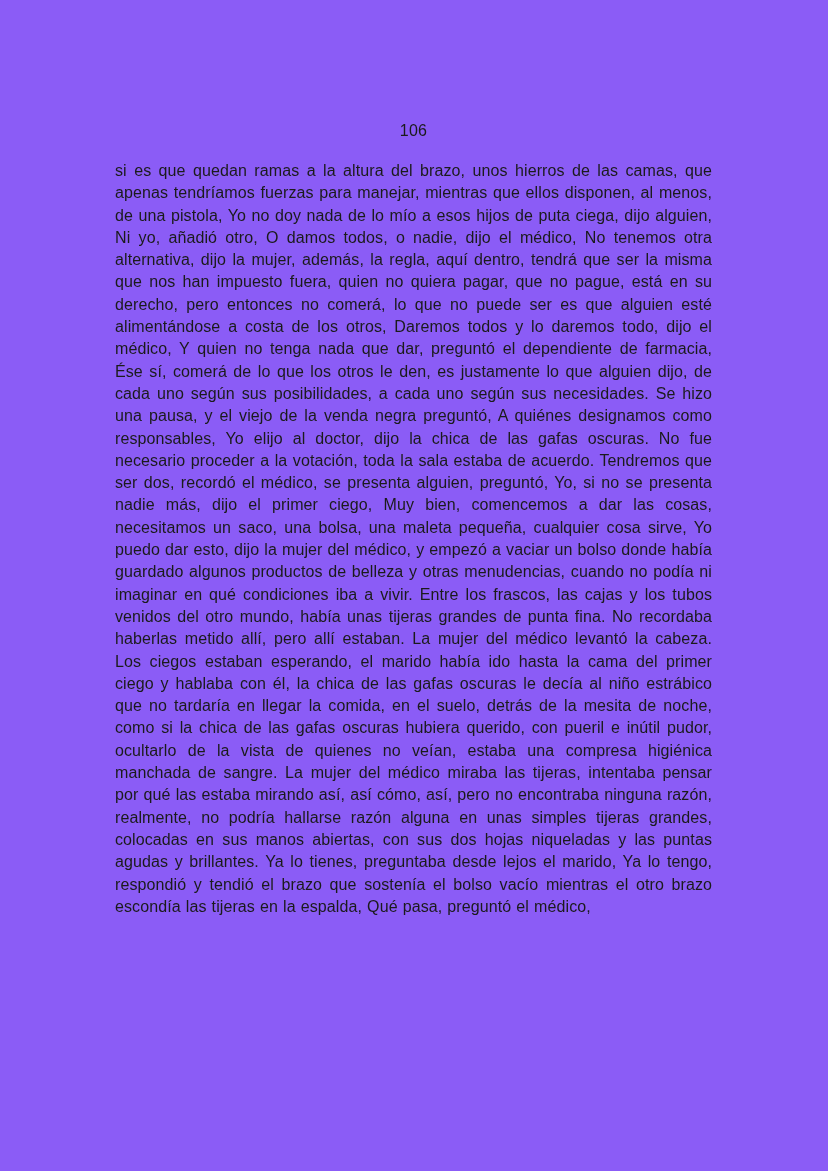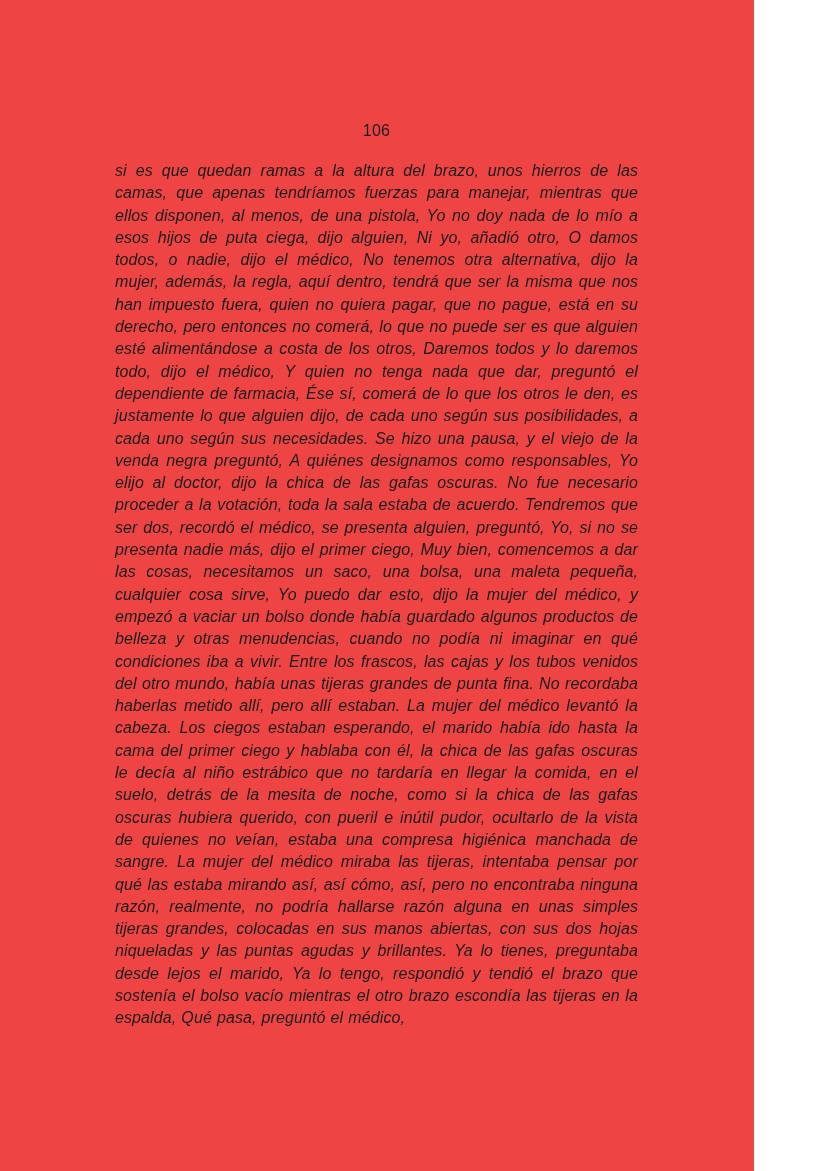--- a/index.html
+++ b/index.html
@@ -9,41 +9,40 @@
   }
   body {
     width: 828px;
     height: 1171px;
     overflow: hidden;
     font-family: "Liberation Sans", "DejaVu Sans", sans-serif;
     color: #1b1b1b;
   }
   .page {
     box-sizing: border-box;
-    width: 754px;
+    width: 828px;
     height: 1171px;
     padding: 122px 116px 0 115px;
-    background: #ef4444;
+    background: #8b5cf6;
   }
   .page-number {
     text-align: center;
     font-size: 16px;
     line-height: 18px;
     margin: 0 0 20px 0;
     letter-spacing: 0.2px;
   }
   .body-text {
     margin: 0;
     font-size: 16px;
     line-height: 22.3px;
     text-align: justify;
     text-justify: inter-word;
     word-spacing: 0.5px;
     letter-spacing: 0.1px;
-    font-style: italic;
   }
 </style>
 </head>
 <body>
 
 <div class="page">
   <div class="page-number">106</div>
   <p class="body-text">si es que quedan ramas a la altura del brazo, unos hierros de las camas, que apenas tendríamos fuerzas para manejar, mientras que ellos disponen, al menos, de una pistola, Yo no doy nada de lo mío a esos hijos de puta ciega, dijo alguien, Ni yo, añadió otro, O damos todos, o nadie, dijo el médico, No tenemos otra alternativa, dijo la mujer, además, la regla, aquí dentro, tendrá que ser la misma que nos han impuesto fuera, quien no quiera pagar, que no pague, está en su derecho, pero entonces no comerá, lo que no puede ser es que alguien esté alimentándose a costa de los otros, Daremos todos y lo daremos todo, dijo el médico, Y quien no tenga nada que dar, preguntó el dependiente de farmacia, Ése sí, comerá de lo que los otros le den, es justamente lo que alguien dijo, de cada uno según sus posibilidades, a cada uno según sus necesidades. Se hizo una pausa, y el viejo de la venda negra preguntó, A quiénes designamos como responsables, Yo elijo al doctor, dijo la chica de las gafas oscuras. No fue necesario proceder a la votación, toda la sala estaba de acuerdo. Tendremos que ser dos, recordó el médico, se presenta alguien, preguntó, Yo, si no se presenta nadie más, dijo el primer ciego, Muy bien, comencemos a dar las cosas, necesitamos un saco, una bolsa, una maleta pequeña, cualquier cosa sirve, Yo puedo dar esto, dijo la mujer del médico, y empezó a vaciar un bolso donde había guardado algunos productos de belleza y otras menudencias, cuando no podía ni imaginar en qué condiciones iba a vivir. Entre los frascos, las cajas y los tubos venidos del otro mundo, había unas tijeras grandes de punta fina. No recordaba haberlas metido allí, pero allí estaban. La mujer del médico levantó la cabeza. Los ciegos estaban esperando, el marido había ido hasta la cama del primer ciego y hablaba con él, la chica de las gafas oscuras le decía al niño estrábico que no tardaría en llegar la comida, en el suelo, detrás de la mesita de noche, como si la chica de las gafas oscuras hubiera querido, con pueril e inútil pudor, ocultarlo de la vista de quienes no veían, estaba una compresa higiénica manchada de sangre. La mujer del médico miraba las tijeras, intentaba pensar por qué las estaba mirando así, así cómo, así, pero no encontraba ninguna razón, realmente, no podría hallarse razón alguna en unas simples tijeras grandes, colocadas en sus manos abiertas, con sus dos hojas niqueladas y las puntas agudas y brillantes. Ya lo tienes, preguntaba desde lejos el marido, Ya lo tengo, respondió y tendió el brazo que sostenía el bolso vacío mientras el otro brazo escondía las tijeras en la espalda, Qué pasa, preguntó el médico,</p>
 </div>
 

